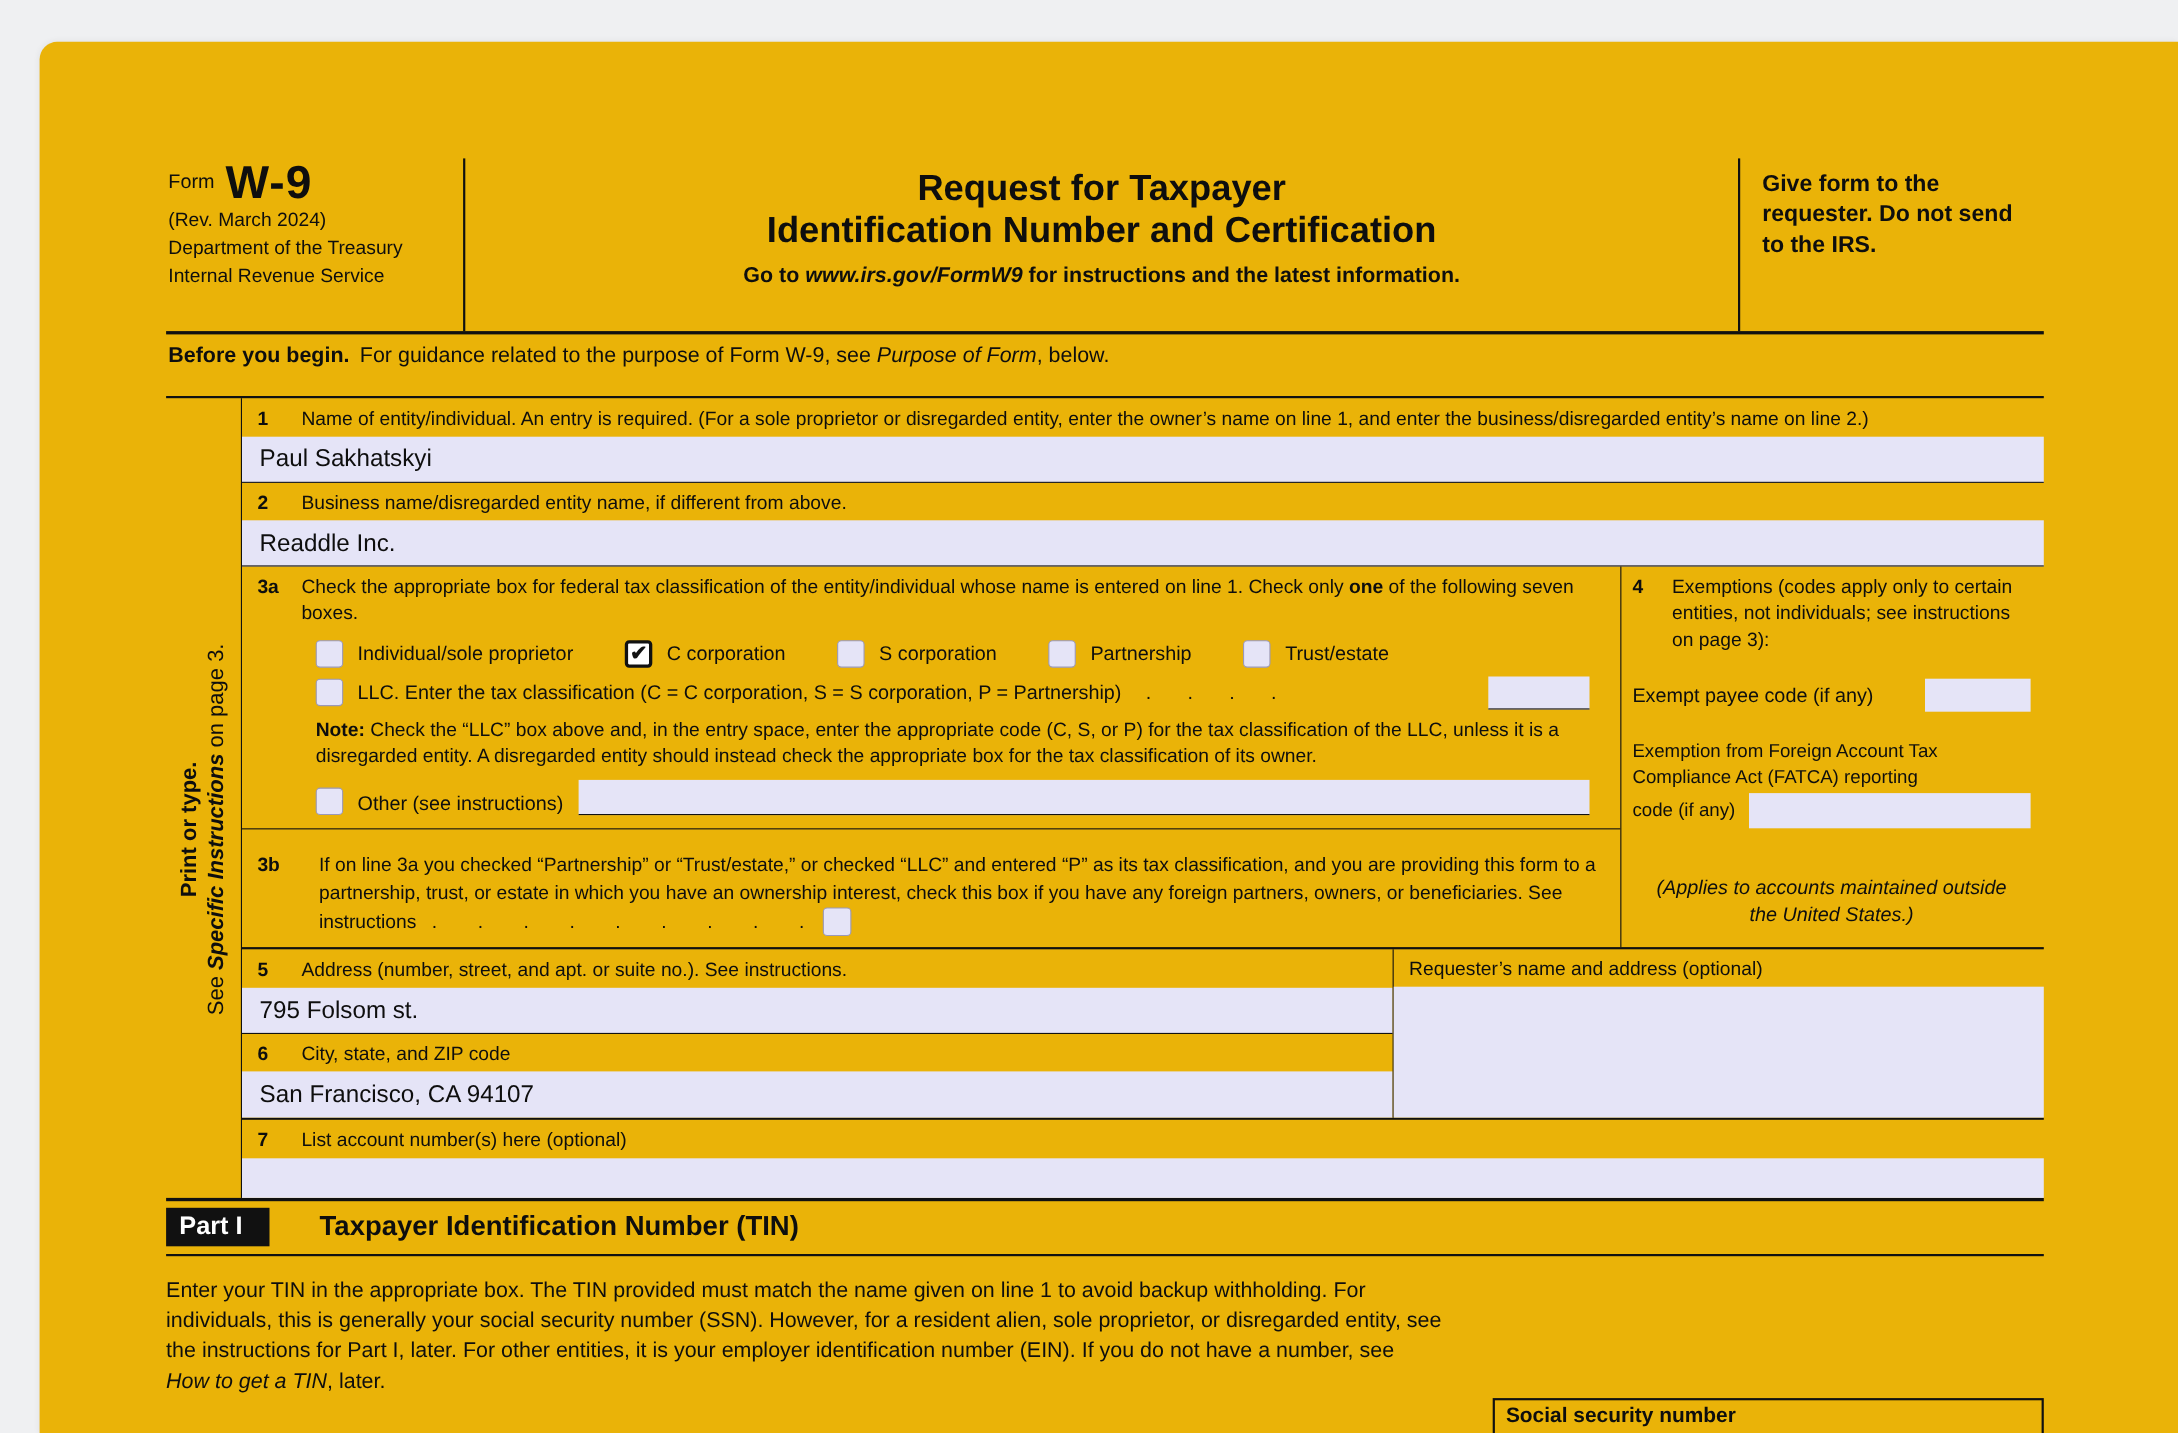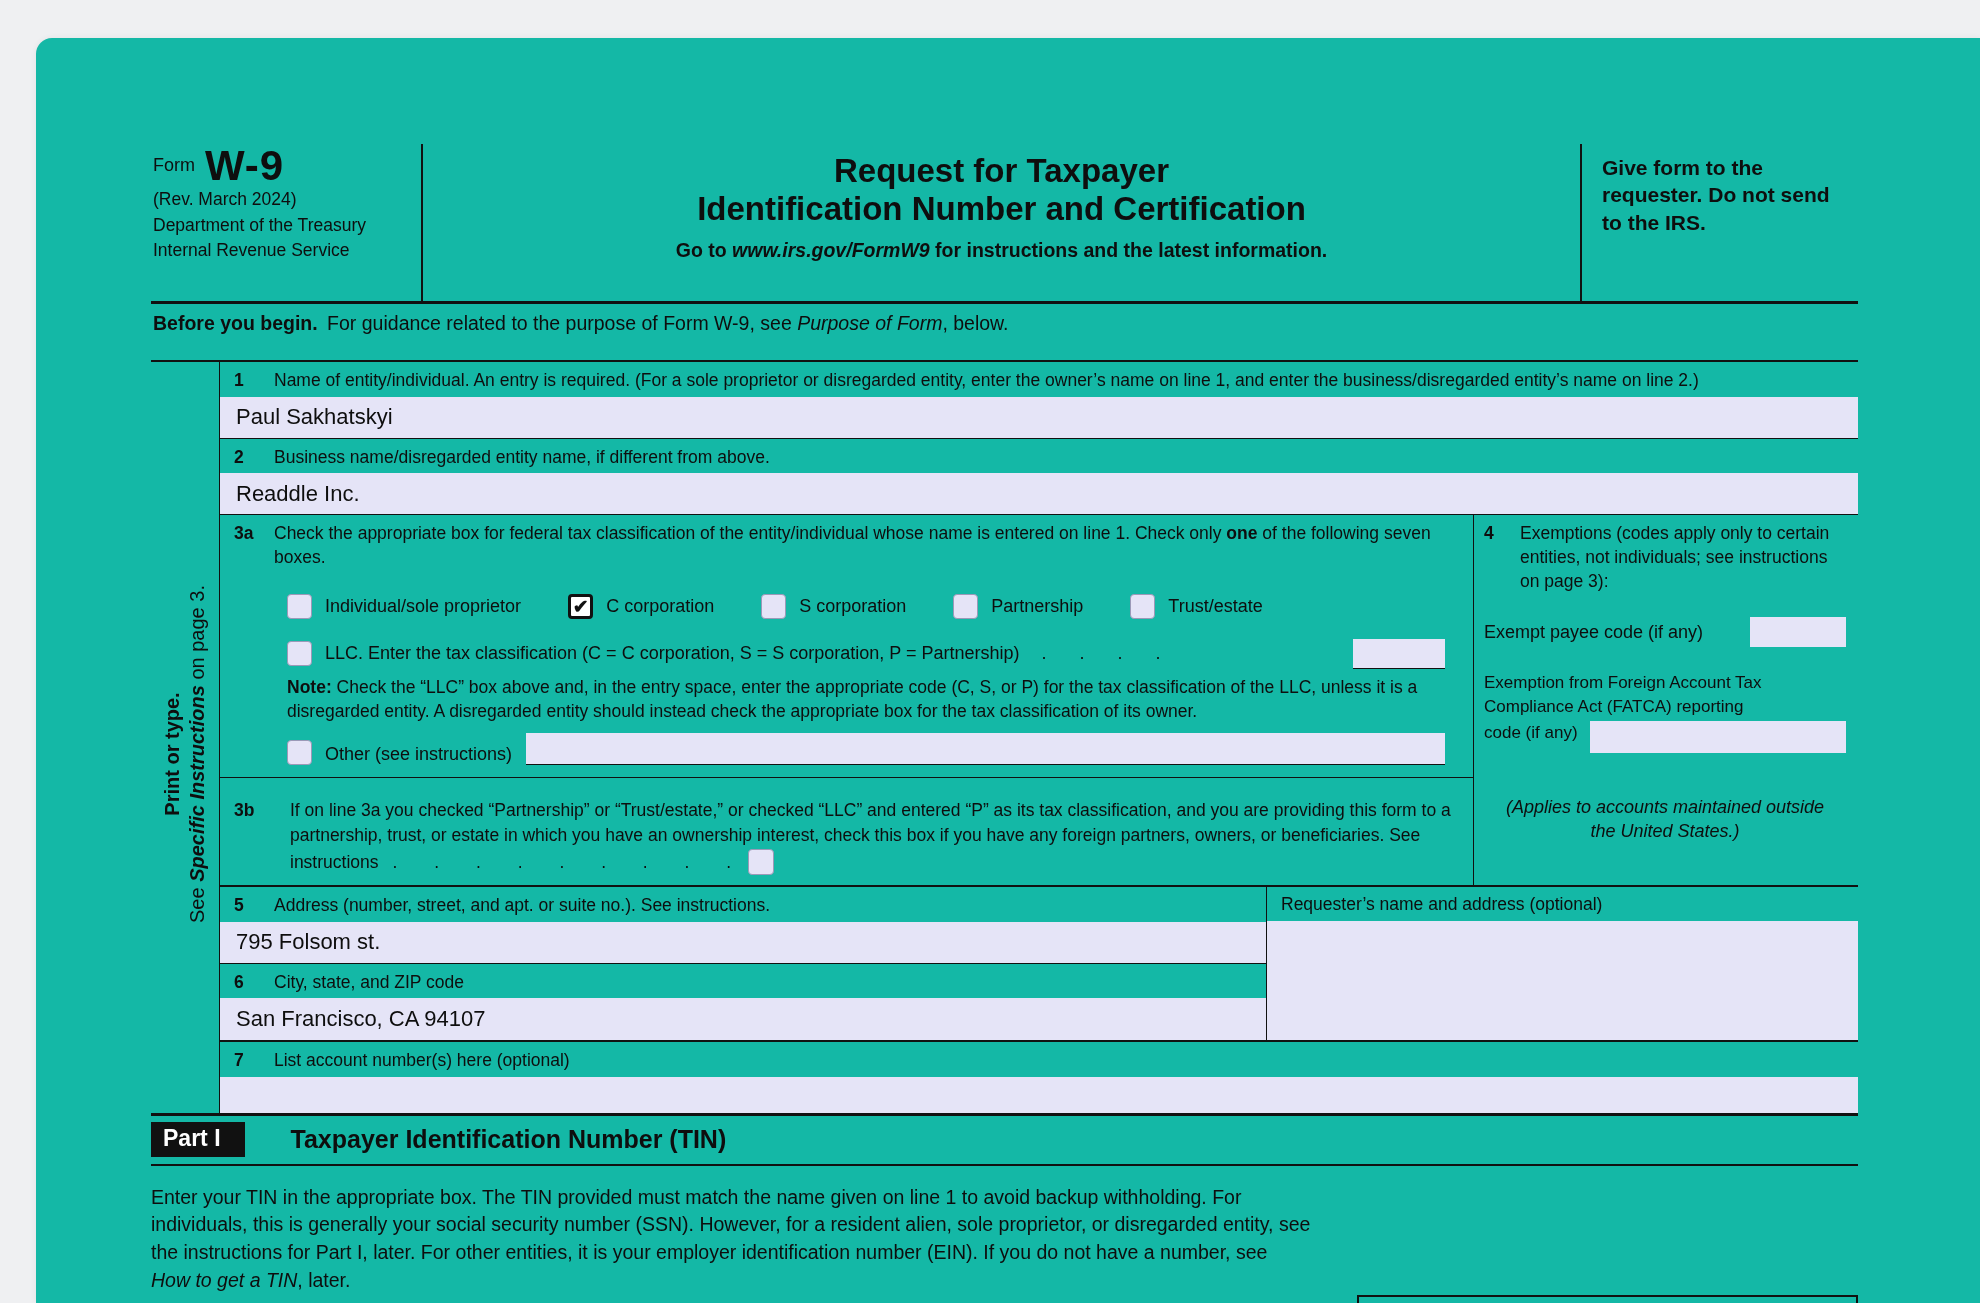--- a/index.html
+++ b/index.html
@@ -1,20 +1,20 @@
 <!DOCTYPE html>
 <html><head>
 <meta charset="utf-8">
 <style>
   * { margin:0; padding:0; box-sizing:border-box; }
   html,body { width:1980px; height:1303px; overflow:hidden; }
   body { background:#eff0f2; font-family:"Liberation Sans", sans-serif; color:#0e0e0e; }
 
   .page { position:absolute; left:36px; top:38px; width:1944px; height:1265px;
-          background:#14b8a6; border-radius:16px 0 0 0; box-shadow:0 0 6px rgba(0,0,0,.06); }
+          background:#eab308; border-radius:16px 0 0 0; box-shadow:0 0 6px rgba(0,0,0,.06); }
   .form { position:absolute; left:115px; top:106px; width:1707px; }
 
   
   .header { display:flex; border-bottom:3px solid #111; height:160px; }
   .h-col1 { width:272px; border-right:2px solid #111; padding:2px 8px 0 2px; }
   .fw-row { display:flex; align-items:flex-end; gap:10px; }
   .form-word { font-size:18px; padding-bottom:10px; }
   .w9 { font-size:42px; font-weight:bold; letter-spacing:1px; line-height:.95; }
   .small { font-size:17.5px; line-height:1.35; margin-top:2px; }
   .h-col2 { flex:1; border-right:2px solid #111; text-align:center; padding-top:8px; }
@@ -40,21 +40,21 @@
   .row-label { display:flex; gap:16px; padding:7px 16px 4px 14px; font-size:17.5px; line-height:1.35; }
   .num { font-weight:bold; min-width:24px; flex:none; }
   .value-band { height:42px; background:#e5e4f7; border-bottom:1.5px solid #111;
                 display:flex; align-items:center; padding:0 16px; font-size:22px; }
   .value-band.noline { border-bottom:none; }
 
   .row3 { display:flex; border-bottom:2px solid #111; }
   .r3-left { width:1254px; border-right:1.5px solid #111; }
   .r3-right { flex:1; padding:7px 12px 6px 10px; font-size:17.5px; line-height:1.35; }
 
-  .opt-row { display:flex; align-items:center; padding-left:67px; margin:20px 0 6px 0; font-size:18px; }
+  .opt-row { display:flex; align-items:center; padding-left:67px; margin:8px 0 6px 0; font-size:18px; }
   .cb-row .opt { display:flex; align-items:center; margin-right:47px; }
   .checkbox { width:25px; height:25px; background:#e5e4f7; border:1.5px solid #9b99b8; border-radius:4px;
               display:inline-flex; align-items:center; justify-content:center; flex:none; }
   .checkbox.checked { background:#fff; border:3px solid #111; }
   .checkbox .check { display:none; font-weight:bold; font-size:19px; line-height:1; color:#111; }
   .checkbox.checked .check { display:block; }
   .opt-label { margin-left:13px; }
   .dots { word-spacing:26px; margin-left:22px; letter-spacing:1px; }
   .entry-box { display:inline-block; width:92px; height:30px; background:#e5e4f7;
                border-bottom:1.5px solid #111; margin-left:auto; margin-right:28px; }
@@ -66,21 +66,21 @@
   .r3b { display:flex; gap:32px; border-top:1.5px solid #111; padding:20px 14px 10px 14px;
          font-size:17.5px; line-height:1.45; }
   .r3b .dots { word-spacing:30px; margin-left:14px; }
   .r3b .checkbox { width:26px; height:26px; vertical-align:-7px; margin-left:16px; }
 
   .r4-head { display:flex; gap:12px; }
   .r4-row { display:flex; align-items:center; margin-top:24px; font-size:18px; }
   .box-lav { background:#e5e4f7; height:30px; }
   .exempt-box { width:96px; margin-left:auto; }
   .fatca { margin-top:24px; font-size:17px; line-height:1.4; }
-  .fatca-row { display:flex; align-items:flex-start; margin-top:2px; }
+  .fatca-row { display:flex; align-items:center; margin-top:2px; }
   .fatca-box { flex:1; height:32px; margin-left:12px; background:#e5e4f7; }
   .applies { font-style:italic; text-align:center; margin-top:42px; font-size:18px; line-height:1.35; padding:0 10px; }
 
   .row56 { display:flex; border-bottom:2px solid #111; }
   .r56-left { width:1046px; }
   .r56-right { flex:1; border-left:1.5px solid #111; display:flex; flex-direction:column; }
   .req-label { padding:7px 14px 6px 14px; font-size:17.5px; }
   .req-box { flex:1; background:#e5e4f7; }
 
   .part-head { display:flex; align-items:center; padding:6px 0 7px 0; border-bottom:2.5px solid #111; }

